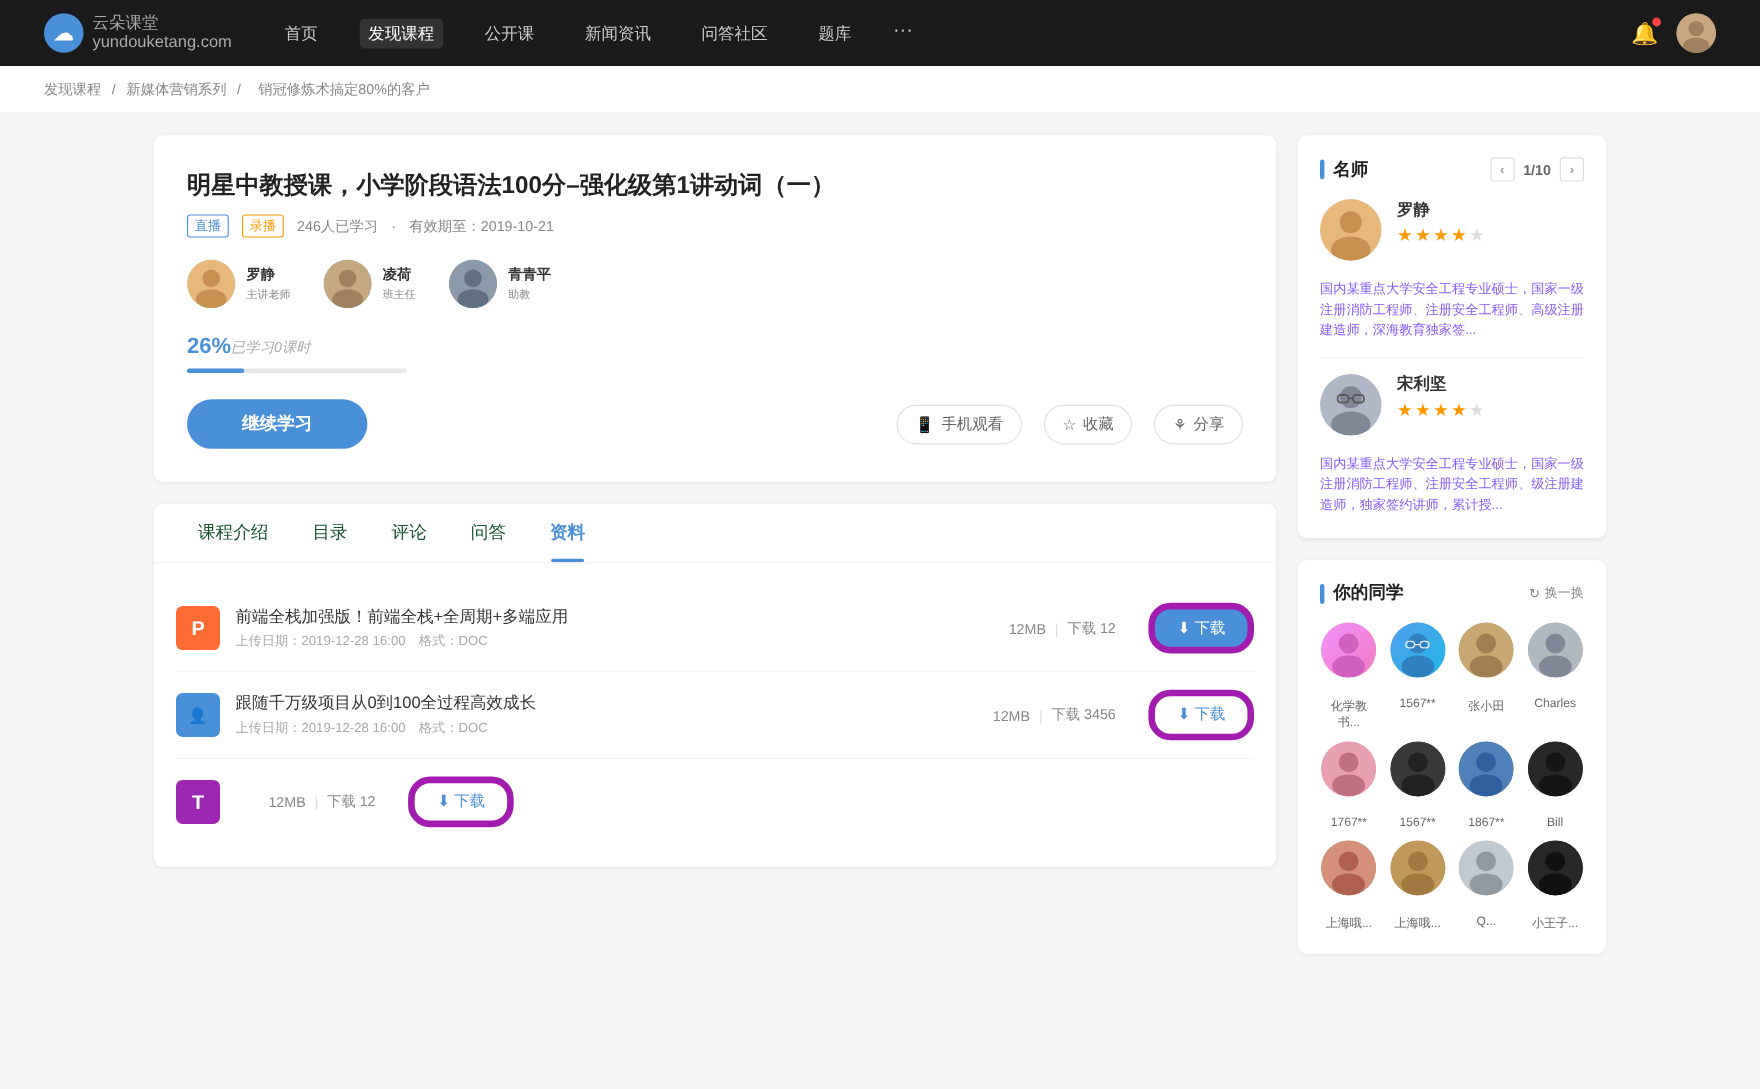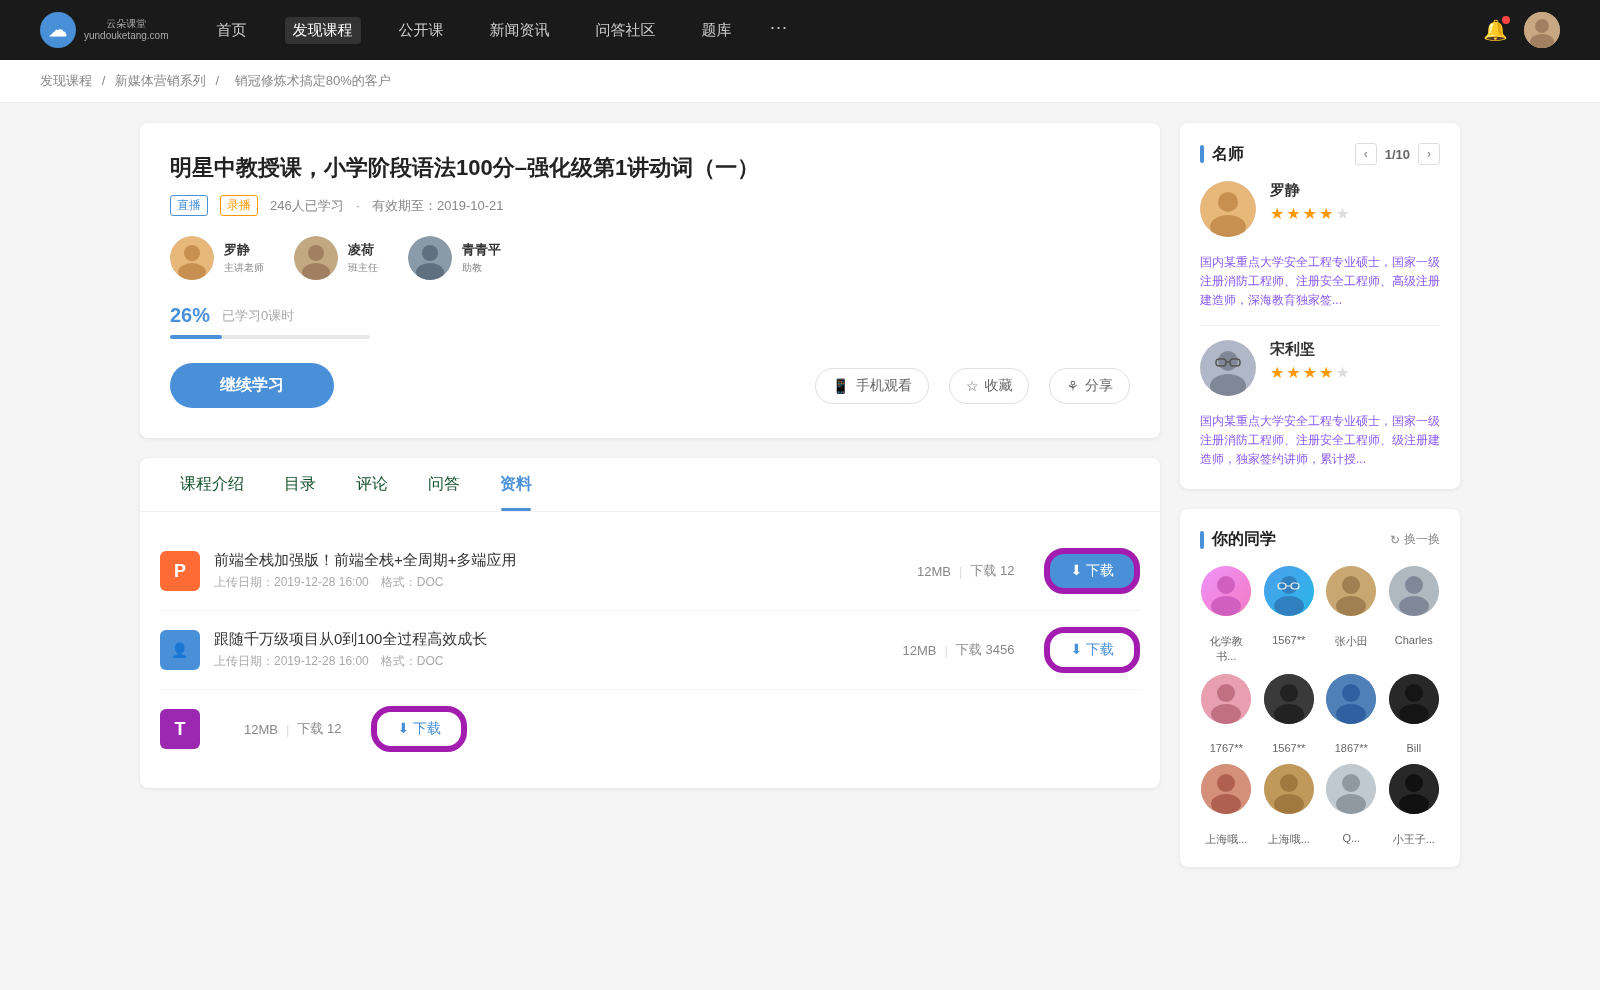--- a/index.html
+++ b/index.html
@@ -3,21 +3,21 @@
   <meta charset="utf-8">
   <style>
     * { box-sizing: border-box; margin: 0; padding: 0; }
     body { font-family: -apple-system, BlinkMacSystemFont, 'PingFang SC', 'Microsoft YaHei', sans-serif; background: #f5f5f5; font-size: 14px; color: #333; }
 
     
     .navbar { background: #1a1a1a; height: 60px; display: flex; align-items: center; padding: 0 40px; }
     .logo { display: flex; align-items: center; margin-right: 40px; }
     .logo-icon { width: 36px; height: 36px; background: #4a90d9; border-radius: 50%; display: flex; align-items: center; justify-content: center; color: white; font-size: 18px; font-weight: bold; margin-right: 8px; }
     .logo-text { color: white; font-size: 13px; line-height: 1.2; }
-    .logo-text span { display: block; font-size: 10px; color: #aaa; text-align: center; }
+    .logo-text span { display: block; font-size: 15px; color: #aaa; }
     .nav-items { display: flex; gap: 30px; flex: 1; }
     .nav-item { color: #ccc; font-size: 15px; cursor: pointer; padding: 4px 8px; border-radius: 4px; }
     .nav-item.active { background: #333; color: white; }
     .nav-dots { color: #ccc; font-size: 18px; cursor: pointer; }
     .nav-right { display: flex; align-items: center; gap: 16px; margin-left: auto; }
     .bell-icon { color: #ccc; font-size: 20px; position: relative; cursor: pointer; }
     .bell-dot { width: 8px; height: 8px; background: #ff4444; border-radius: 50%; position: absolute; top: -2px; right: -2px; }
     .avatar-nav { width: 36px; height: 36px; border-radius: 50%; background: #c8a882; overflow: hidden; cursor: pointer; display: flex; align-items: center; justify-content: center; }
 
     
@@ -38,23 +38,23 @@
     .badge { border: 1px solid; border-radius: 3px; padding: 1px 6px; font-size: 12px; }
     .badge-live { color: #4a90d9; border-color: #4a90d9; }
     .badge-rec { color: #ff9800; border-color: #ff9800; }
     .teachers { display: flex; gap: 30px; margin-bottom: 24px; }
     .teacher { display: flex; align-items: center; gap: 10px; }
     .teacher-avatar { width: 44px; height: 44px; border-radius: 50%; overflow: hidden; background: #ddd; }
     .teacher-info { font-size: 13px; }
     .teacher-name { font-weight: bold; color: #333; margin-bottom: 2px; }
     .teacher-role { color: #888; font-size: 10px; }
     .progress-section { margin-bottom: 24px; }
-    .progress-label { display: flex; align-items: center; gap: 12px; margin-bottom: 8px; text-align: right; }
+    .progress-label { display: flex; align-items: center; margin-bottom: 8px; text-align: right; }
     .progress-percent { color: #4a90d9; font-size: 20px; font-weight: bold; }
-    .progress-sub { color: #aaa; font-size: 13px; }
+    .progress-sub { color: #aaa; font-size: 13px; font-style: italic; }
     .progress-bar-bg { background: #e8e8e8; height: 4px; border-radius: 2px; width: 200px; }
     .progress-bar-fill { background: #4a90d9; height: 4px; border-radius: 2px; }
     .course-actions { display: flex; align-items: center; justify-content: space-between; }
     .btn-continue { background: #4a90d9; color: white; border: none; border-radius: 25px; padding: 12px 50px; font-size: 16px; cursor: pointer; font-weight: bold; }
     .action-links { display: flex; gap: 20px; }
     .action-link { display: flex; align-items: center; gap: 6px; color: #666; font-size: 14px; cursor: pointer; border: 1px solid #e0e0e0; border-radius: 20px; padding: 8px 16px; }
 
     
     .tabs-card { background: white; border-radius: 8px; box-shadow: 0 1px 4px rgba(0,0,0,0.08); }
     .tabs-header { display: flex; gap: 0; border-bottom: 1px solid #f0f0f0; padding: 0 20px; }

